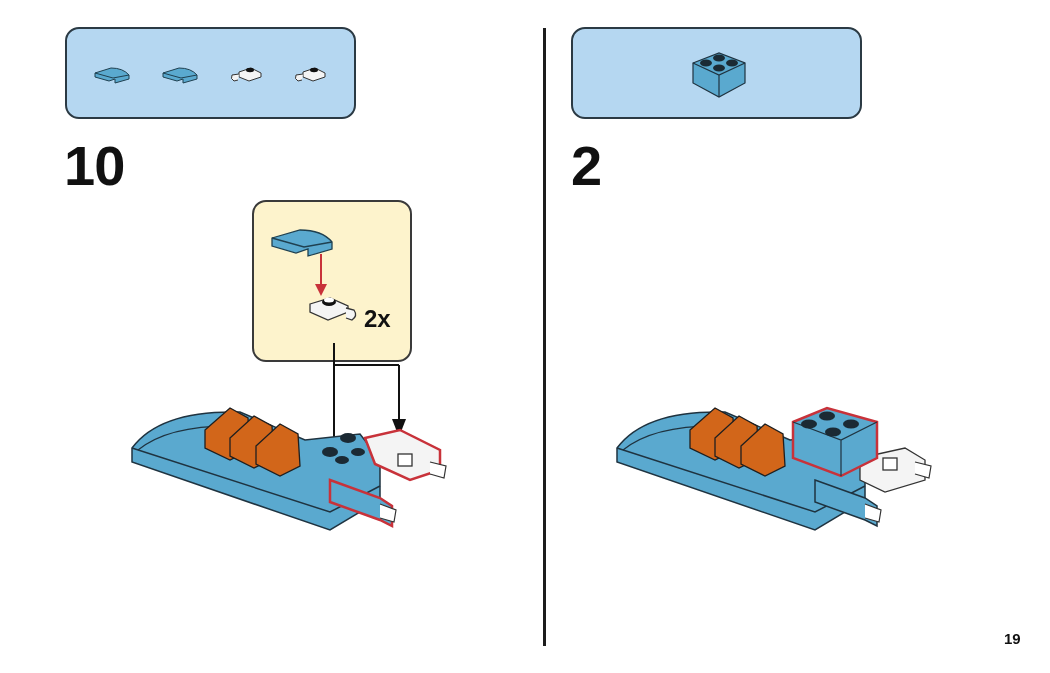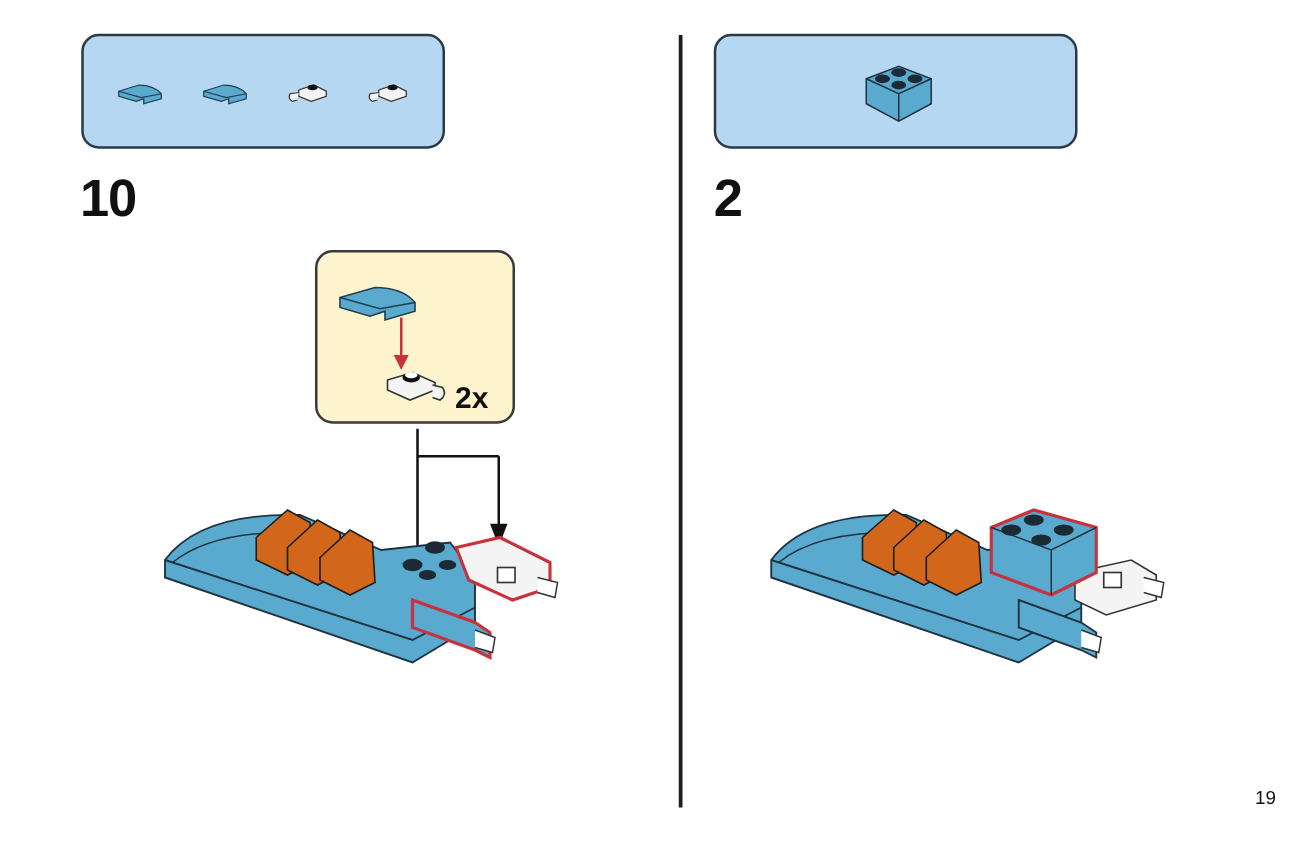--- a/index.html
+++ b/index.html
@@ -1,22 +1,22 @@
 <!DOCTYPE html>
 <html><head>
 <meta charset="utf-8">
 <style>
   html,body{margin:0;padding:0;background:#ffffff;}
   body{width:1050px;height:673px;position:relative;overflow:hidden;font-family:"Liberation Sans",sans-serif;}
   .parts-box{position:absolute;background:#b5d7f1;border:2px solid #2b3a44;border-radius:14px;box-sizing:border-box;}
-  .step-num{position:absolute;font-family:"Liberation Sans",sans-serif;font-weight:bold;font-size:42px;color:#111;letter-spacing:-1px;line-height:1;}
+  .step-num{position:absolute;font-family:"Liberation Sans",sans-serif;font-weight:bold;font-size:56px;color:#111;letter-spacing:-1px;line-height:1;}
   .divider{position:absolute;left:543px;top:28px;width:3px;height:618px;background:#1d1d1d;}
-  .callout{position:absolute;left:252px;top:200px;width:160px;height:139px;background:#fdf3cc;border:2px solid #3a3a3a;border-radius:14px;box-sizing:border-box;}
+  .callout{position:absolute;left:252px;top:200px;width:160px;height:162px;background:#fdf3cc;border:2px solid #3a3a3a;border-radius:14px;box-sizing:border-box;}
   .qty{position:absolute;left:110px;top:103px;font-weight:bold;font-size:24px;color:#111;}
-  .page-num{position:absolute;left:1004px;top:630px;font-weight:normal;font-size:15px;color:#111;}
+  .page-num{position:absolute;left:1004px;top:630px;font-weight:bold;font-size:15px;color:#111;}
   svg{position:absolute;overflow:visible;}
 </style>
 </head>
 <body>
 
 <div class="parts-box" style="left:65px;top:27px;width:291px;height:92px;">
   <svg style="left:26px;top:36px;" width="40" height="22" viewBox="0 0 40 22">
     <path d="M2 8 L18 3 Q30 3 36 10 L36 14 L22 18 L22 14 L16 16 L2 12 Z" fill="#5aa9cf" stroke="#1f4050" stroke-width="1"></path>
     <path d="M2 8 L20 13 L36 10" fill="none" stroke="#1f4050" stroke-width="1"></path>
   </svg>

